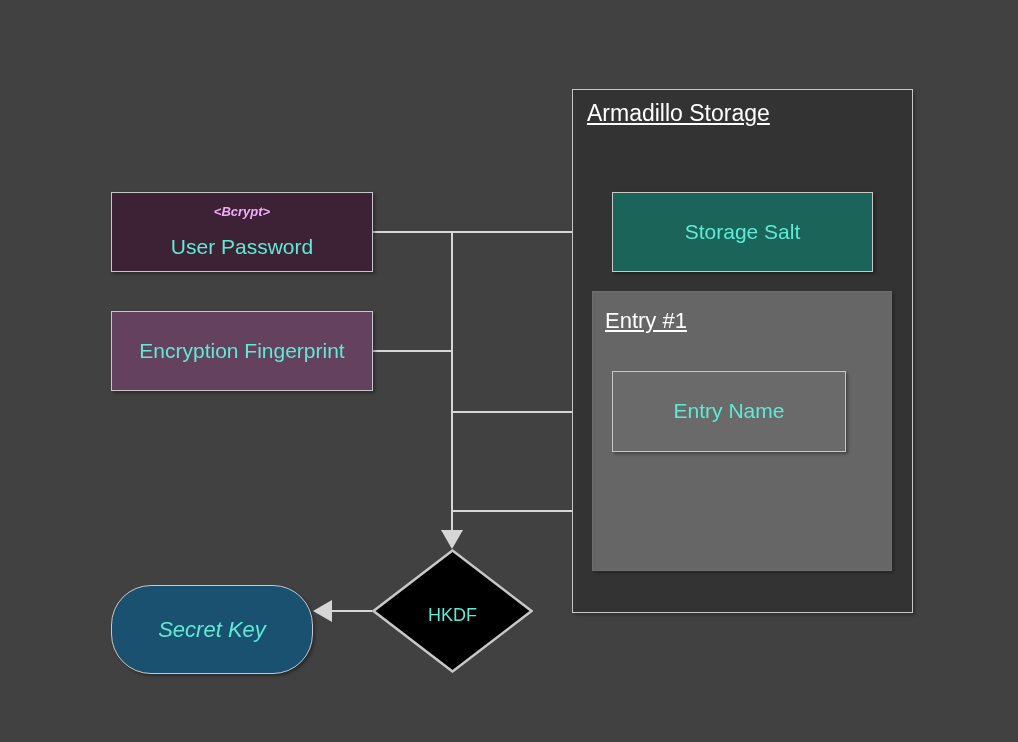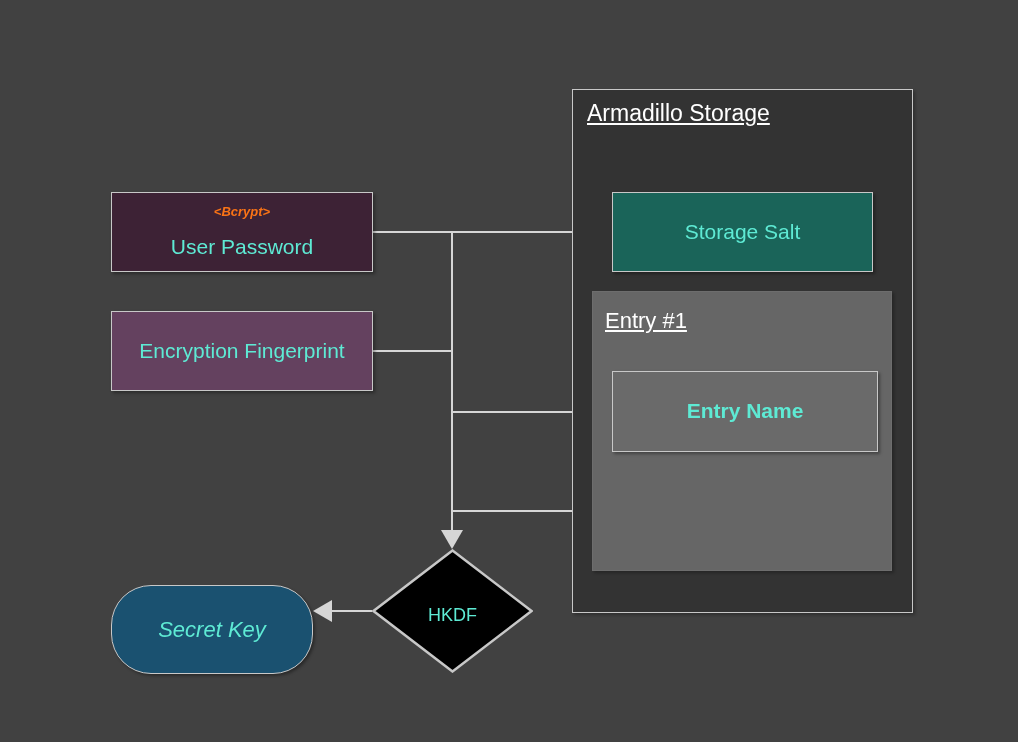--- a/index.html
+++ b/index.html
@@ -101,42 +101,41 @@
   #storage-salt {
     left: 612px;
     top: 192px;
     width: 261px;
     height: 80px;
     background: #1a6459;
   }
   #entry-name {
     left: 612px;
     top: 371px;
-    width: 266px;
+    width: 234px;
     height: 81px;
     background: #6a6a6a;
-    font-weight: bold;
   }
   #entry-salt {
     left: 612px;
     top: 471px;
     width: 261px;
     height: 80px;
     background: #474747;
   }
   .node-label {
     font-size: 21px;
     color: #5eead4;
     white-space: nowrap;
   }
   .node-sublabel {
     font-size: 13px;
     font-style: italic;
     font-weight: bold;
-    color: #f97316;
+    color: #f0abfc;
     margin-bottom: 15px;
     white-space: nowrap;
     text-align: center;
   }
 
   
   #secret-key {
     left: 111px;
     top: 585px;
     width: 202px;

